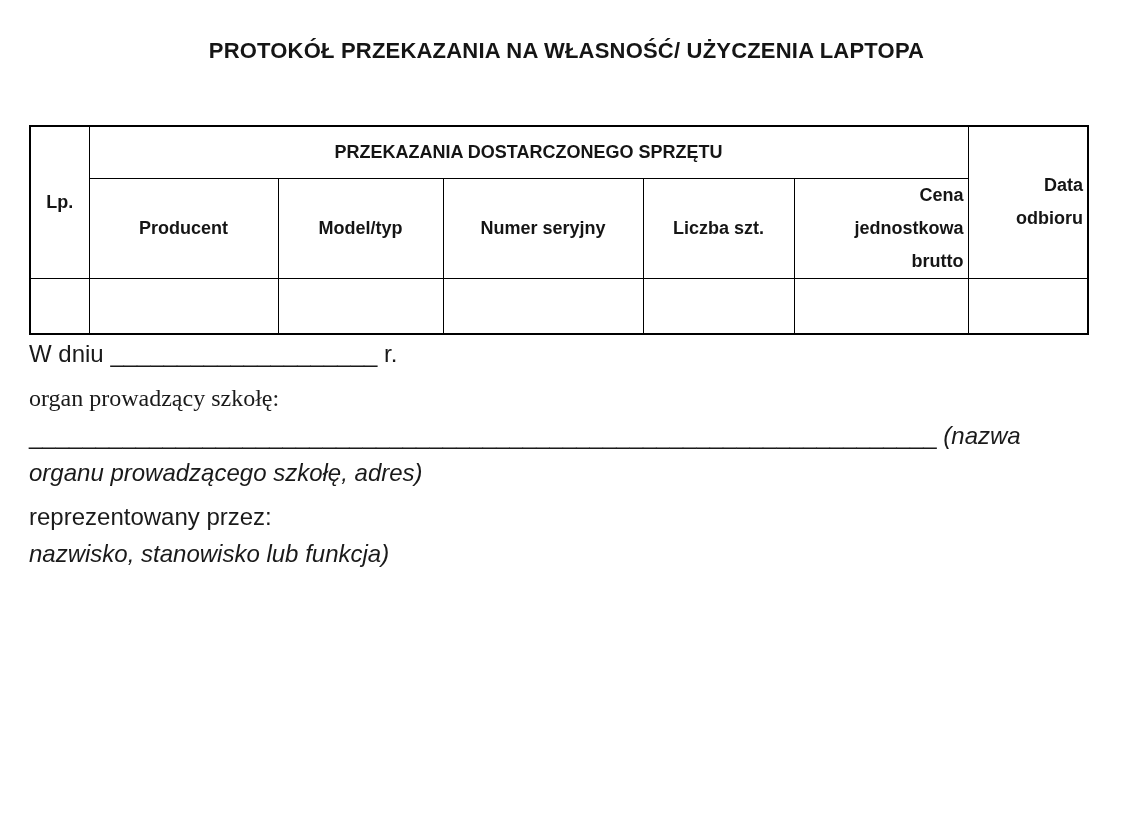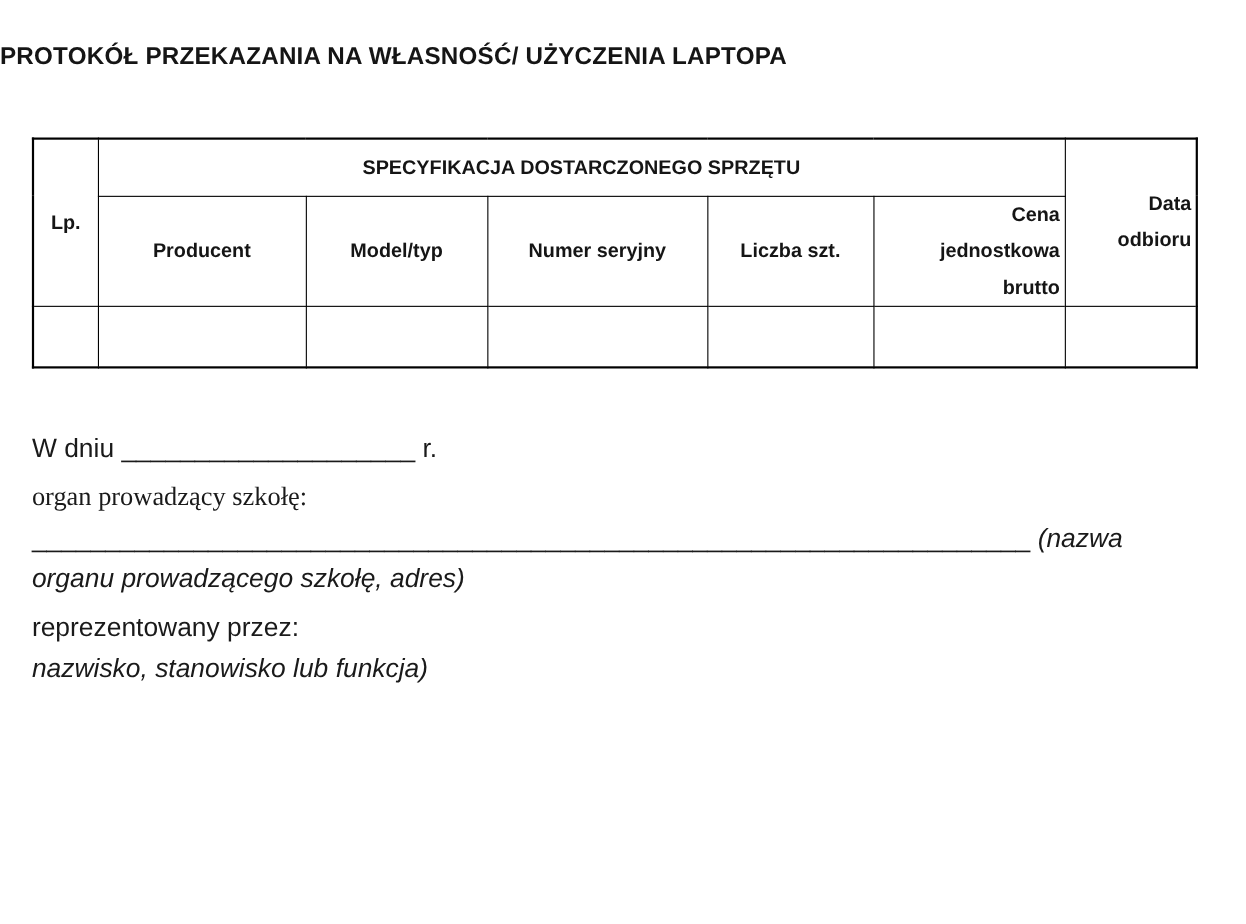--- a/index.html
+++ b/index.html
@@ -9,21 +9,21 @@
     font-family: "Liberation Sans", "DejaVu Sans", sans-serif;
     color: #1a1a1a;
     overflow: hidden;
   }
   .page {
     width: 1133px; height: 840px;
     position: relative;
   }
   .doc-title {
     margin-top: 38px;
-    text-align: left;
+    text-align: center;
     font-size: 22px;
     font-weight: bold;
     letter-spacing: 0.2px;
     line-height: 26px;
     color: #151515;
   }
   .content {
     width: 1058px;
     margin-left: 29px;
   }
@@ -55,21 +55,21 @@
   }
   .intro .just {
     text-align: justify;
     text-align-last: justify;
   }
   .line {
     font-size: 24px;
     line-height: 37px;
     white-space: nowrap;
   }
-  .gap-top-54 { margin-top: 54px; }
+  .gap-top-54 { }
   .gap-top-8  { margin-top: 8px; font-family: Liberation Serif, serif; }
   .gap-top-7  { margin-top: 7px; }
   .gap-top-4  { margin-top: 4px; }
   .italic { font-style: italic; }
   .blank { letter-spacing: 0; }
 </style>
 </head>
 <body>
 
 <div class="page">
@@ -84,21 +84,21 @@
         <col style="width:189px">
         <col style="width:165px">
         <col style="width:200px">
         <col style="width:151px">
         <col style="width:174px">
         <col style="width:120px">
       </colgroup>
       <tbody>
           <tr class="hrow1">
         <th rowspan="2">Lp.</th>
-        <th colspan="5">SPECYFIKACJA DOSTARCZONEGO SPRZĘTU</th>
+        <th colspan="5">PRZEKAZANIA DOSTARCZONEGO SPRZĘTU</th>
         <th rowspan="2" class="multiline">Data
 odbioru</th>
       </tr>
       <tr class="hrow2">
         <th>Producent</th>
         <th>Model/typ</th>
         <th>Numer seryjny</th>
         <th>Liczba szt.</th>
         <th class="multiline">Cena
 jednostkowa

